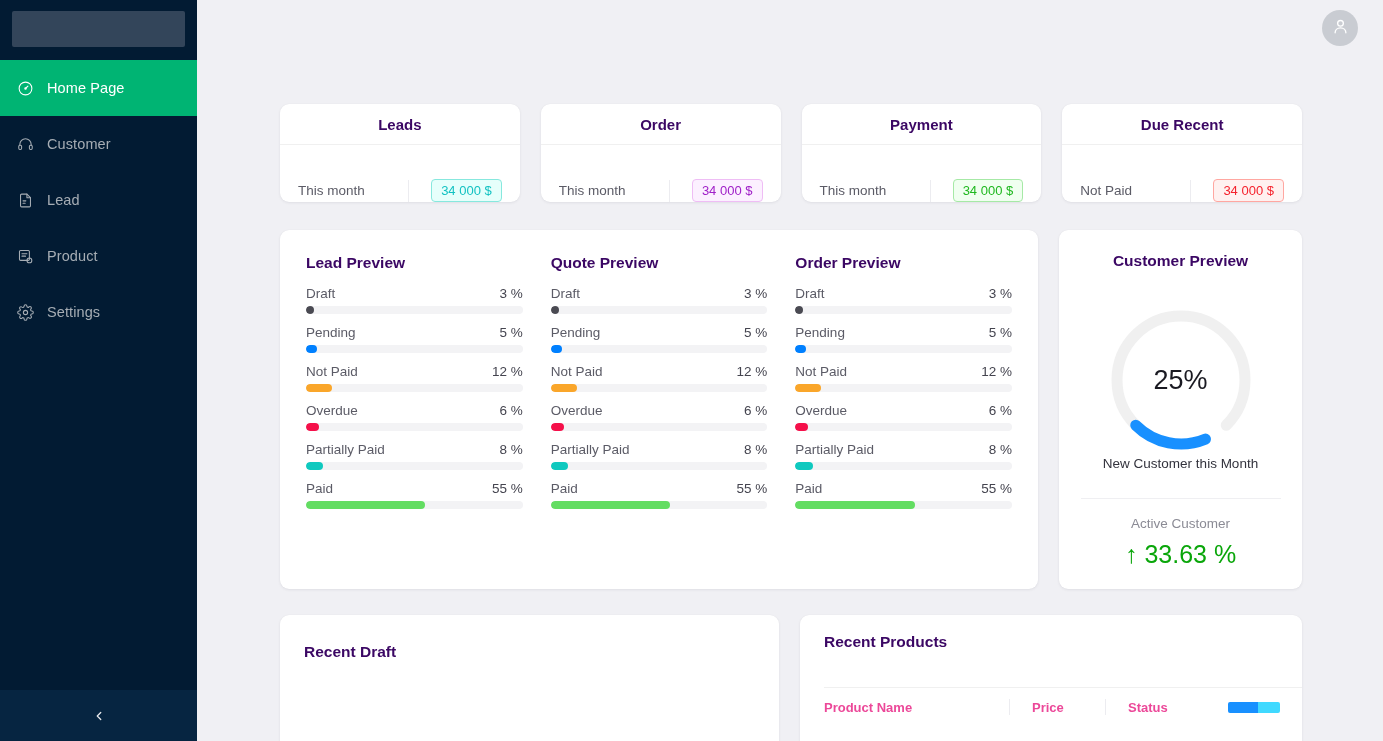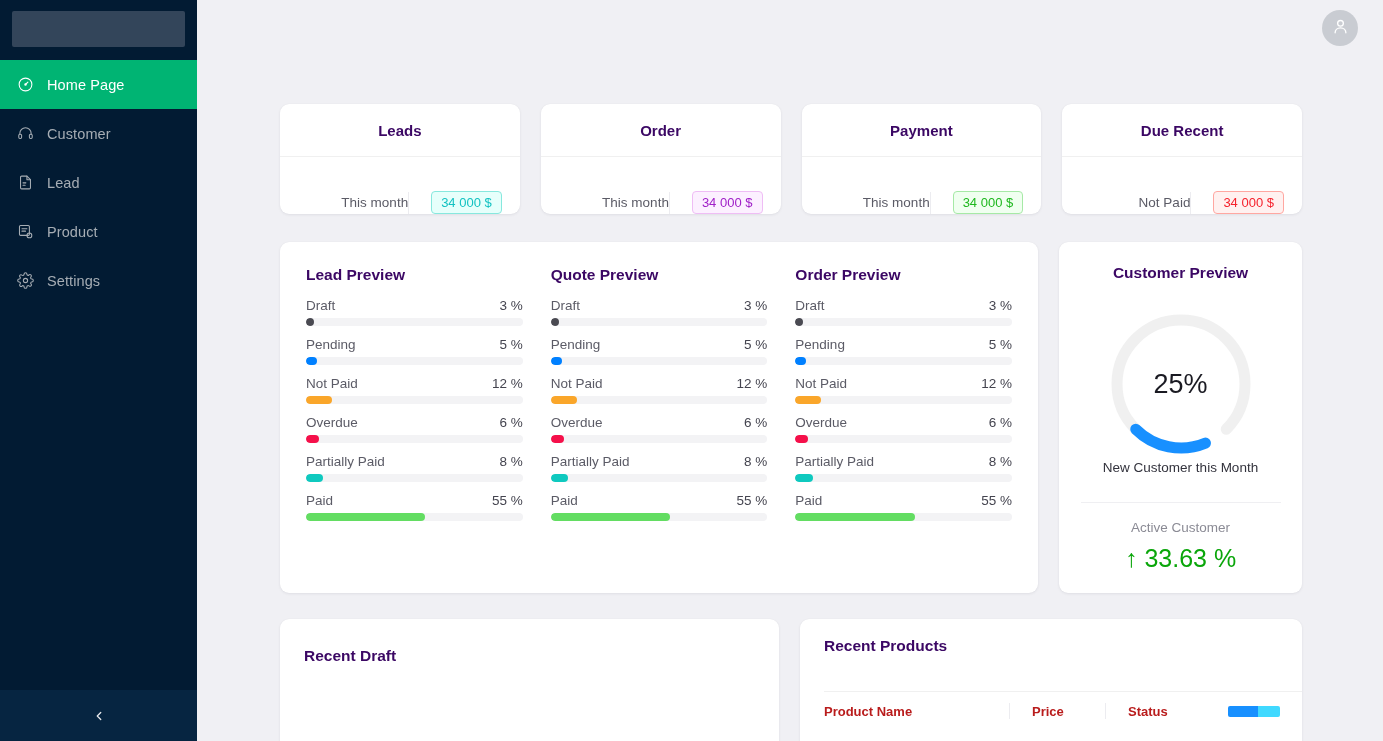--- a/index.html
+++ b/index.html
@@ -21,21 +21,21 @@
   }
   #logo-area { height: 60px; padding: 11px 12px; }
   #logo-box {
     width: 100%; height: 36px;
     background: #33455a;
     border-radius: 2px;
   }
   #nav { margin-top: 0; }
   .nav-item {
     display: flex; align-items: center;
-    height: 49px;
+    height: 56px;
     padding-left: 16px;
     color: #a6adb4;
     font-size: 14.5px;
     cursor: pointer;
     letter-spacing: .1px;
   }
   .nav-item .nav-ico {
     width: 18px; height: 18px;
     margin-right: 13px;
     display: flex; align-items: center; justify-content: center;
@@ -83,40 +83,39 @@
     box-shadow: 0 1px 3px rgba(20,20,40,.07), 0 0 1px rgba(20,20,40,.06);
   }
 
   
   #stats-row {
     display: flex;
     gap: 21px;
   }
   .stat-card {
     flex: 1 1 0;
-    height: 110px;
+    height: 98px;
     display: flex; flex-direction: column; gap: 34px;
   }
   .stat-title {
     height: 56px;
     display: flex; align-items: center; justify-content: center;
     font-size: 15px; font-weight: bold;
     color: #3b0764;
     border-bottom: 1px solid #f0f0f0;
   }
   .stat-body {
     flex: 1;
     display: flex; align-items: center;
     padding: 0 18px;
   }
   .stat-label {
     flex: 1;
     font-size: 13.5px;
     color: #5b5b66;
-    text-align: right;
   }
   .stat-sep { width: 1px; height: 22px; background: #ececf0; }
   .stat-badge {
     margin-left: 22px;
     font-size: 13px;
     padding: 3px 9px;
     border-radius: 4px;
     border: 1px solid;
     white-space: nowrap;
   }
@@ -160,21 +159,21 @@
   }
   .prog-fill { height: 8px; border-radius: 5px; min-width: 8px; }
 
   #customer-card {
     flex: 1 1 0;
     padding: 22px 20px 20px 20px;
     display: flex; flex-direction: column; align-items: center;
   }
   #customer-title {
     font-size: 15.5px; font-weight: bold; color: #3b0764;
-    margin-bottom: 10px;
+    margin-bottom: 18px;
   }
   #gauge-wrap {
     width: 152px; height: 152px;
     position: relative;
     margin-top: 16px;
   }
   #gauge-wrap svg { display: block; }
   #gauge-label {
     position: absolute; inset: 0;
     display: flex; align-items: center; justify-content: center;
@@ -223,21 +222,21 @@
   #products-table {
     margin-top: 36px;
     display: flex;
     align-items: center;
     padding-right: 22px;
     border-top: 1px solid #f0f0f0;
     padding-top: 11px;
   }
   .pt-head {
     font-size: 13px;
-    color: #b91c1c;
+    color: #ec4899;
     font-weight: bold;
   }
   #pt-col-name { flex: 0 0 185px; }
   #pt-sep1, #pt-sep2 { width:1px; height:16px; background:#ececf0; }
   #pt-col-price { flex: 0 0 95px; padding-left: 22px;}
   #pt-col-status { flex: 1; padding-left: 22px;}
   #pt-blue-chip {
     width: 52px; height: 11px; border-radius: 2px;
     background: linear-gradient(90deg,#1890ff 0 58%, #40d9ff 58% 100%);
   }

